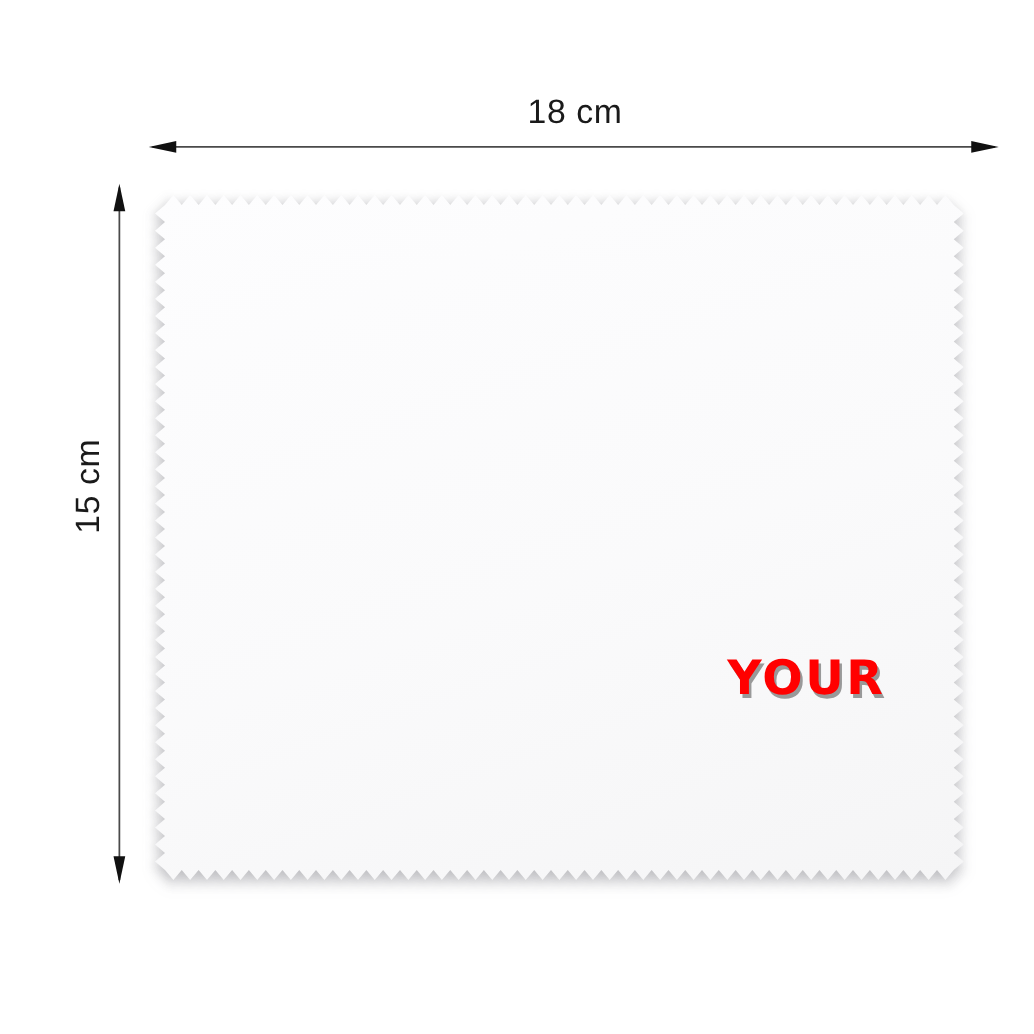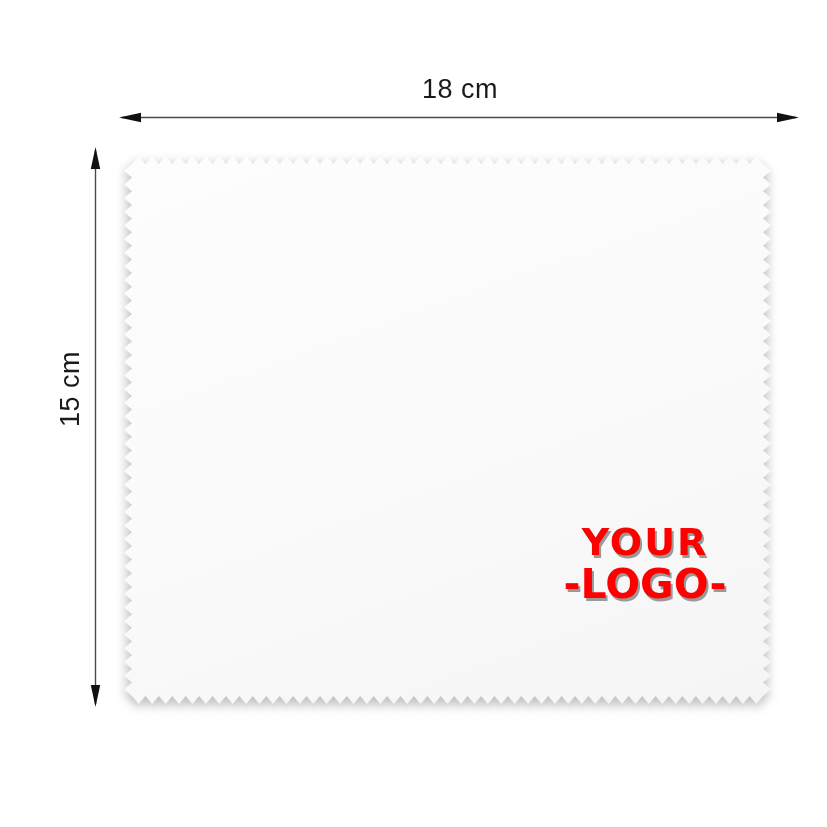--- a/index.html
+++ b/index.html
@@ -109,19 +109,18 @@
 
   <div class="dim-label" id="width-label">18 cm</div>
 
   <div class="dim-label" id="height-label">15 cm</div>
 
   <div id="cloth">
     <div id="cloth-surface" style="clip-path: polygon(8px 8px, 14.7px 0px, 21.4px 8px, 28.1px 0px, 34.9px 8px, 41.6px 0px, 48.3px 8px, 55px 0px, 61.7px 8px, 68.4px 0px, 75.1px 8px, 81.8px 0px, 88.6px 8px, 95.3px 0px, 102px 8px, 108.7px 0px, 115.4px 8px, 122.1px 0px, 128.8px 8px, 135.5px 0px, 142.3px 8px, 149px 0px, 155.7px 8px, 162.4px 0px, 169.1px 8px, 175.8px 0px, 182.5px 8px, 189.2px 0px, 196px 8px, 202.7px 0px, 209.4px 8px, 216.1px 0px, 222.8px 8px, 229.5px 0px, 236.2px 8px, 242.9px 0px, 249.7px 8px, 256.4px 0px, 263.1px 8px, 269.8px 0px, 276.5px 8px, 283.2px 0px, 289.9px 8px, 296.6px 0px, 303.4px 8px, 310.1px 0px, 316.8px 8px, 323.5px 0px, 330.2px 8px, 336.9px 0px, 343.6px 8px, 350.4px 0px, 357.1px 8px, 363.8px 0px, 370.5px 8px, 377.2px 0px, 383.9px 8px, 390.6px 0px, 397.3px 8px, 404.1px 0px, 410.8px 8px, 417.5px 0px, 424.2px 8px, 430.9px 0px, 437.6px 8px, 444.3px 0px, 451px 8px, 457.8px 0px, 464.5px 8px, 471.2px 0px, 477.9px 8px, 484.6px 0px, 491.3px 8px, 498px 0px, 504.7px 8px, 511.5px 0px, 518.2px 8px, 524.9px 0px, 531.6px 8px, 538.3px 0px, 545px 8px, 551.7px 0px, 558.4px 8px, 565.2px 0px, 571.9px 8px, 578.6px 0px, 585.3px 8px, 592px 0px, 598.7px 8px, 605.4px 0px, 612.1px 8px, 618.9px 0px, 625.6px 8px, 632.3px 0px, 639px 8px, 639px 8px, 647px 14.8px, 639px 21.6px, 647px 28.5px, 639px 35.3px, 647px 42.1px, 639px 48.9px, 647px 55.7px, 639px 62.6px, 647px 69.4px, 639px 76.2px, 647px 83px, 639px 89.8px, 647px 96.7px, 639px 103.5px, 647px 110.3px, 639px 117.1px, 647px 123.9px, 639px 130.8px, 647px 137.6px, 639px 144.4px, 647px 151.2px, 639px 158.1px, 647px 164.9px, 639px 171.7px, 647px 178.5px, 639px 185.3px, 647px 192.2px, 639px 199px, 647px 205.8px, 639px 212.6px, 647px 219.4px, 639px 226.3px, 647px 233.1px, 639px 239.9px, 647px 246.7px, 639px 253.5px, 647px 260.4px, 639px 267.2px, 647px 274px, 639px 280.8px, 647px 287.6px, 639px 294.5px, 647px 301.3px, 639px 308.1px, 647px 314.9px, 639px 321.7px, 647px 328.6px, 639px 335.4px, 647px 342.2px, 639px 349px, 647px 355.8px, 639px 362.7px, 647px 369.5px, 639px 376.3px, 647px 383.1px, 639px 389.9px, 647px 396.8px, 639px 403.6px, 647px 410.4px, 639px 417.2px, 647px 424.1px, 639px 430.9px, 647px 437.7px, 639px 444.5px, 647px 451.3px, 639px 458.2px, 647px 465px, 639px 471.8px, 647px 478.6px, 639px 485.4px, 647px 492.3px, 639px 499.1px, 647px 505.9px, 639px 512.7px, 647px 519.5px, 639px 526.4px, 647px 533.2px, 639px 540px, 639px 540px, 632.3px 548px, 625.6px 540px, 618.9px 548px, 612.1px 540px, 605.4px 548px, 598.7px 540px, 592px 548px, 585.3px 540px, 578.6px 548px, 571.9px 540px, 565.2px 548px, 558.4px 540px, 551.7px 548px, 545px 540px, 538.3px 548px, 531.6px 540px, 524.9px 548px, 518.2px 540px, 511.5px 548px, 504.7px 540px, 498px 548px, 491.3px 540px, 484.6px 548px, 477.9px 540px, 471.2px 548px, 464.5px 540px, 457.8px 548px, 451px 540px, 444.3px 548px, 437.6px 540px, 430.9px 548px, 424.2px 540px, 417.5px 548px, 410.8px 540px, 404.1px 548px, 397.3px 540px, 390.6px 548px, 383.9px 540px, 377.2px 548px, 370.5px 540px, 363.8px 548px, 357.1px 540px, 350.4px 548px, 343.6px 540px, 336.9px 548px, 330.2px 540px, 323.5px 548px, 316.8px 540px, 310.1px 548px, 303.4px 540px, 296.6px 548px, 289.9px 540px, 283.2px 548px, 276.5px 540px, 269.8px 548px, 263.1px 540px, 256.4px 548px, 249.7px 540px, 242.9px 548px, 236.2px 540px, 229.5px 548px, 222.8px 540px, 216.1px 548px, 209.4px 540px, 202.7px 548px, 196px 540px, 189.2px 548px, 182.5px 540px, 175.8px 548px, 169.1px 540px, 162.4px 548px, 155.7px 540px, 149px 548px, 142.3px 540px, 135.5px 548px, 128.8px 540px, 122.1px 548px, 115.4px 540px, 108.7px 548px, 102px 540px, 95.3px 548px, 88.6px 540px, 81.8px 548px, 75.1px 540px, 68.4px 548px, 61.7px 540px, 55px 548px, 48.3px 540px, 41.6px 548px, 34.9px 540px, 28.1px 548px, 21.4px 540px, 14.7px 548px, 8px 540px, 8px 540px, 0px 533.2px, 8px 526.4px, 0px 519.5px, 8px 512.7px, 0px 505.9px, 8px 499.1px, 0px 492.3px, 8px 485.4px, 0px 478.6px, 8px 471.8px, 0px 465px, 8px 458.2px, 0px 451.3px, 8px 444.5px, 0px 437.7px, 8px 430.9px, 0px 424.1px, 8px 417.2px, 0px 410.4px, 8px 403.6px, 0px 396.8px, 8px 389.9px, 0px 383.1px, 8px 376.3px, 0px 369.5px, 8px 362.7px, 0px 355.8px, 8px 349px, 0px 342.2px, 8px 335.4px, 0px 328.6px, 8px 321.7px, 0px 314.9px, 8px 308.1px, 0px 301.3px, 8px 294.5px, 0px 287.6px, 8px 280.8px, 0px 274px, 8px 267.2px, 0px 260.4px, 8px 253.5px, 0px 246.7px, 8px 239.9px, 0px 233.1px, 8px 226.3px, 0px 219.4px, 8px 212.6px, 0px 205.8px, 8px 199px, 0px 192.2px, 8px 185.3px, 0px 178.5px, 8px 171.7px, 0px 164.9px, 8px 158.1px, 0px 151.2px, 8px 144.4px, 0px 137.6px, 8px 130.8px, 0px 123.9px, 8px 117.1px, 0px 110.3px, 8px 103.5px, 0px 96.7px, 8px 89.8px, 0px 83px, 8px 76.2px, 0px 69.4px, 8px 62.6px, 0px 55.7px, 8px 48.9px, 0px 42.1px, 8px 35.3px, 0px 28.5px, 8px 21.6px, 0px 14.8px);">
 
       <div id="logo-block">
         <div class="logo-line-sm">YOUR</div>
-        <div class="logo-line-lg">-LOGO-</div>
       </div>
 
     </div>
   </div>
 
 </div>
 
 </body></html>

